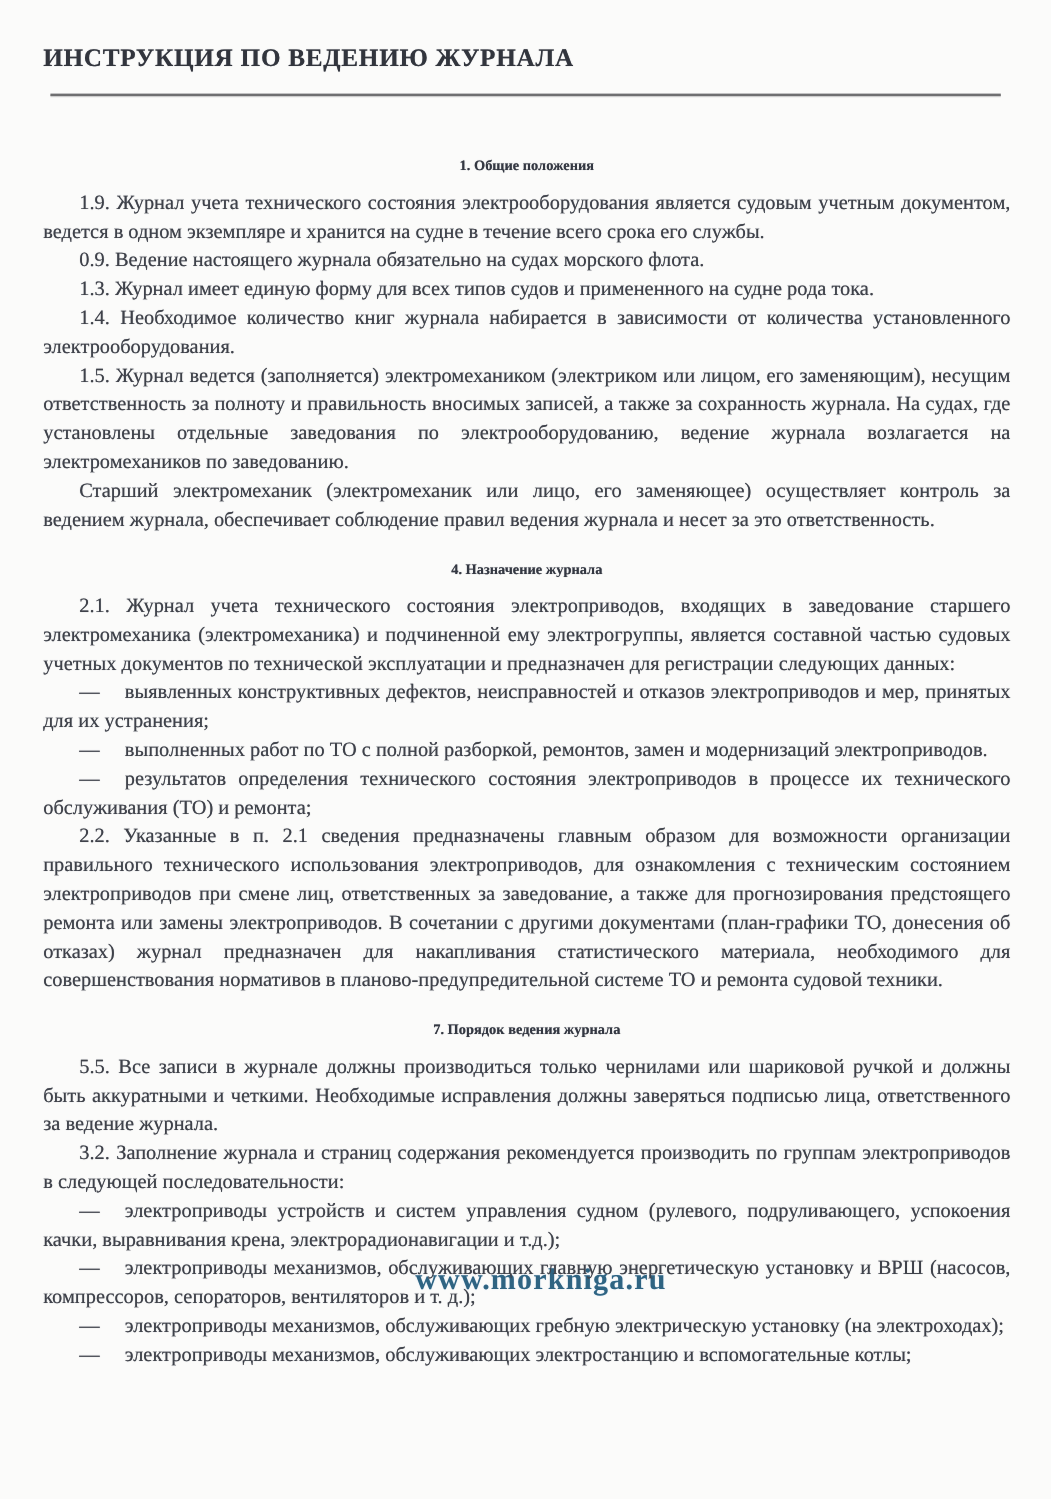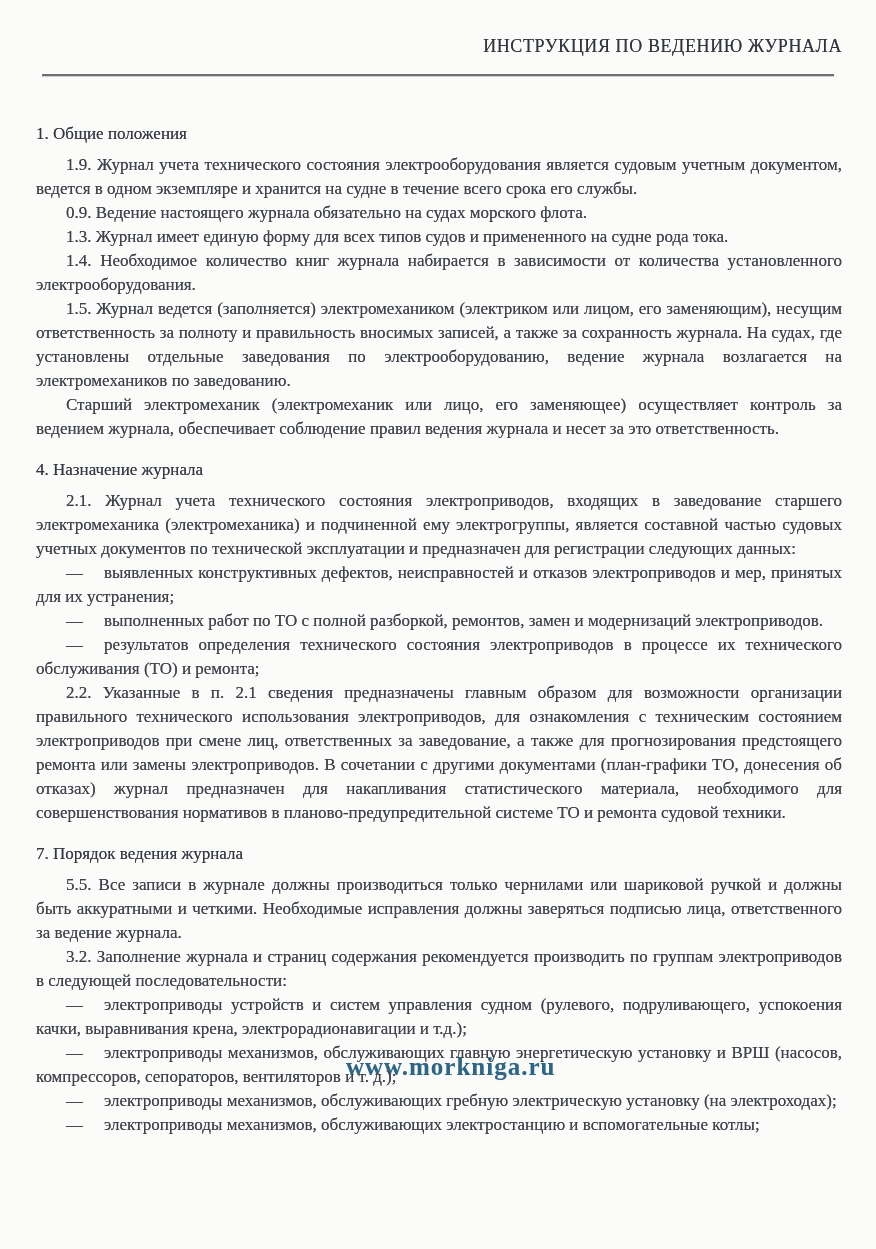--- a/index.html
+++ b/index.html
@@ -15,36 +15,37 @@
     position: relative;
     overflow: hidden;
   }
   .page {
     position: relative;
     padding: 34px 34px 0 36px;
     text-shadow: 0 0 0.6px rgba(62, 66, 78, 0.75);
     z-index: 1;
   }
   .doc-title {
-    text-align: right;
-    font-weight: normal;
-    font-size: 18px;
+    text-align: left;
+    font-weight: bold;
+    font-size: 21px;
     letter-spacing: 0.6px;
     color: #32353d;
     margin: 2px 0 0 0;
   }
   .rule {
     height: 2px;
     background: #6f6f71;
     box-shadow: 0 1px 0 rgba(0,0,0,0.18);
     margin: 17px 8px 0 6px;
   }
   .doc-section .section-heading {
-    font-weight: normal;
-    font-size: 17px;
+    text-align: center;
+    font-weight: bold;
+    font-size: 12px;
     line-height: 24px;
     color: #343842;
     margin: 17px 0 7px 0;
   }
   .doc-section:first-of-type .section-heading {
     margin-top: 46px;
   }
   .para {
     text-align: justify;
     text-indent: 30px;

